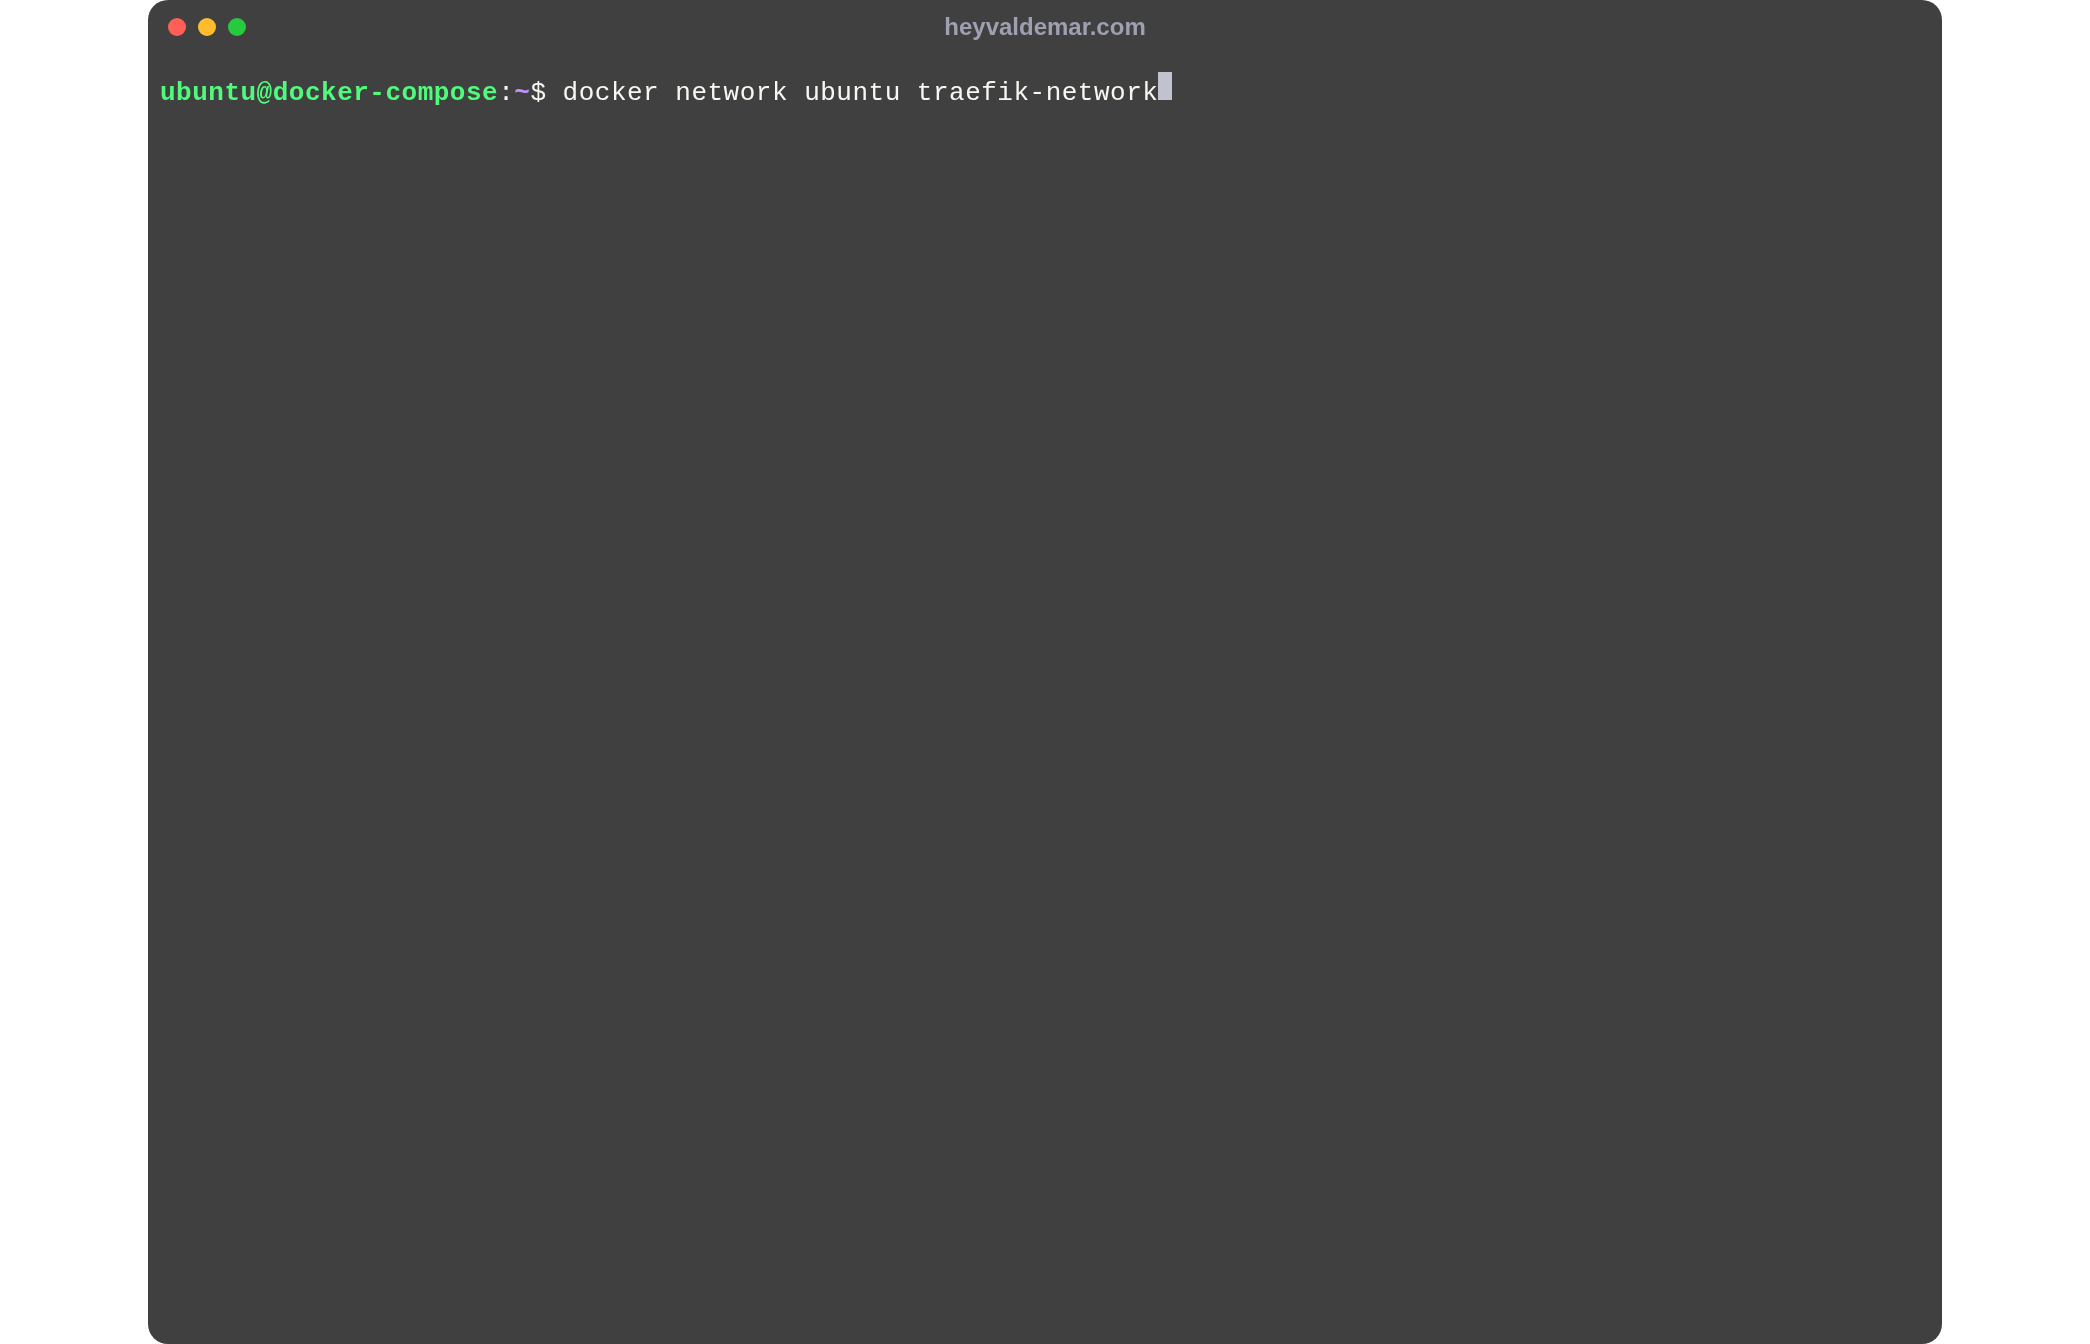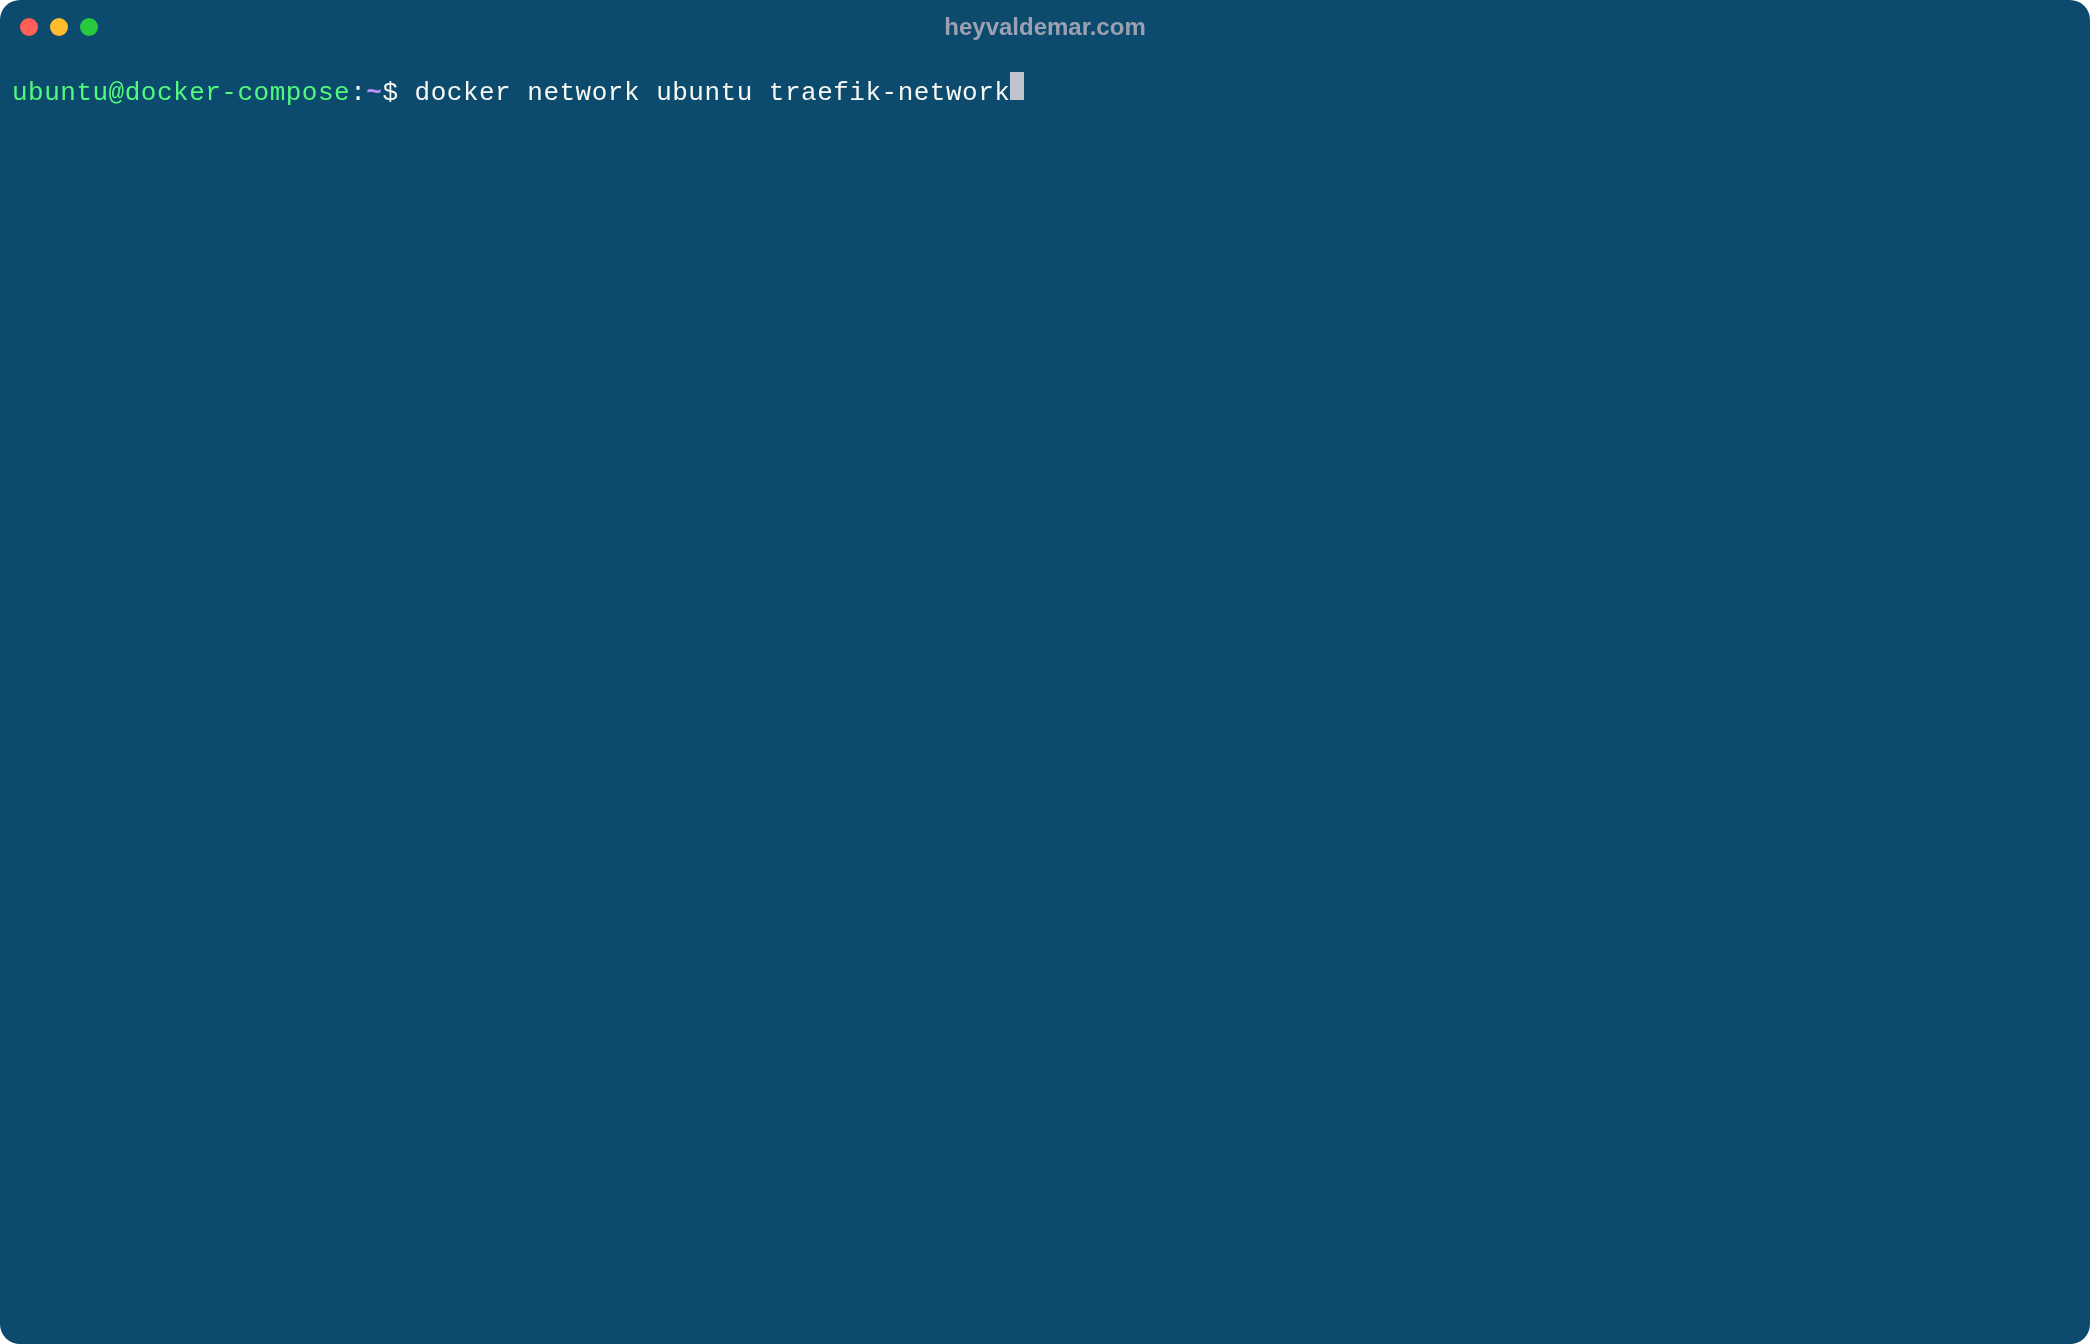--- a/index.html
+++ b/index.html
@@ -12,23 +12,23 @@
       background: #ffffff;
       font-family: 'SF Mono', 'Monaco', 'Menlo', 'Consolas', 'Courier New', monospace;
       display: flex;
       justify-content: center;
       align-items: flex-start;
       min-height: 100vh;
       padding: 0;
     }
     
     .terminal-window {
-      width: 2090px;
+      width: 1794px;
       height: 1344px;
-      background: #0c4a6e;
+      background: #404040;
       border-radius: 20px;
       overflow: hidden;
       display: flex;
       flex-direction: column;
     }
     
     .title-bar {
       height: 54px;
       display: flex;
       align-items: center;
@@ -79,21 +79,21 @@
     }
     
     .prompt-line {
       display: flex;
       flex-wrap: wrap;
       align-items: baseline;
     }
     
     .prompt-user-host {
       color: #50fa7b;
-      font-weight: normal;
+      font-weight: bold;
     }
     
     .prompt-colon {
       color: #f8f8f2;
     }
     
     .prompt-path {
       color: #bd93f9;
       font-weight: bold;
     }

